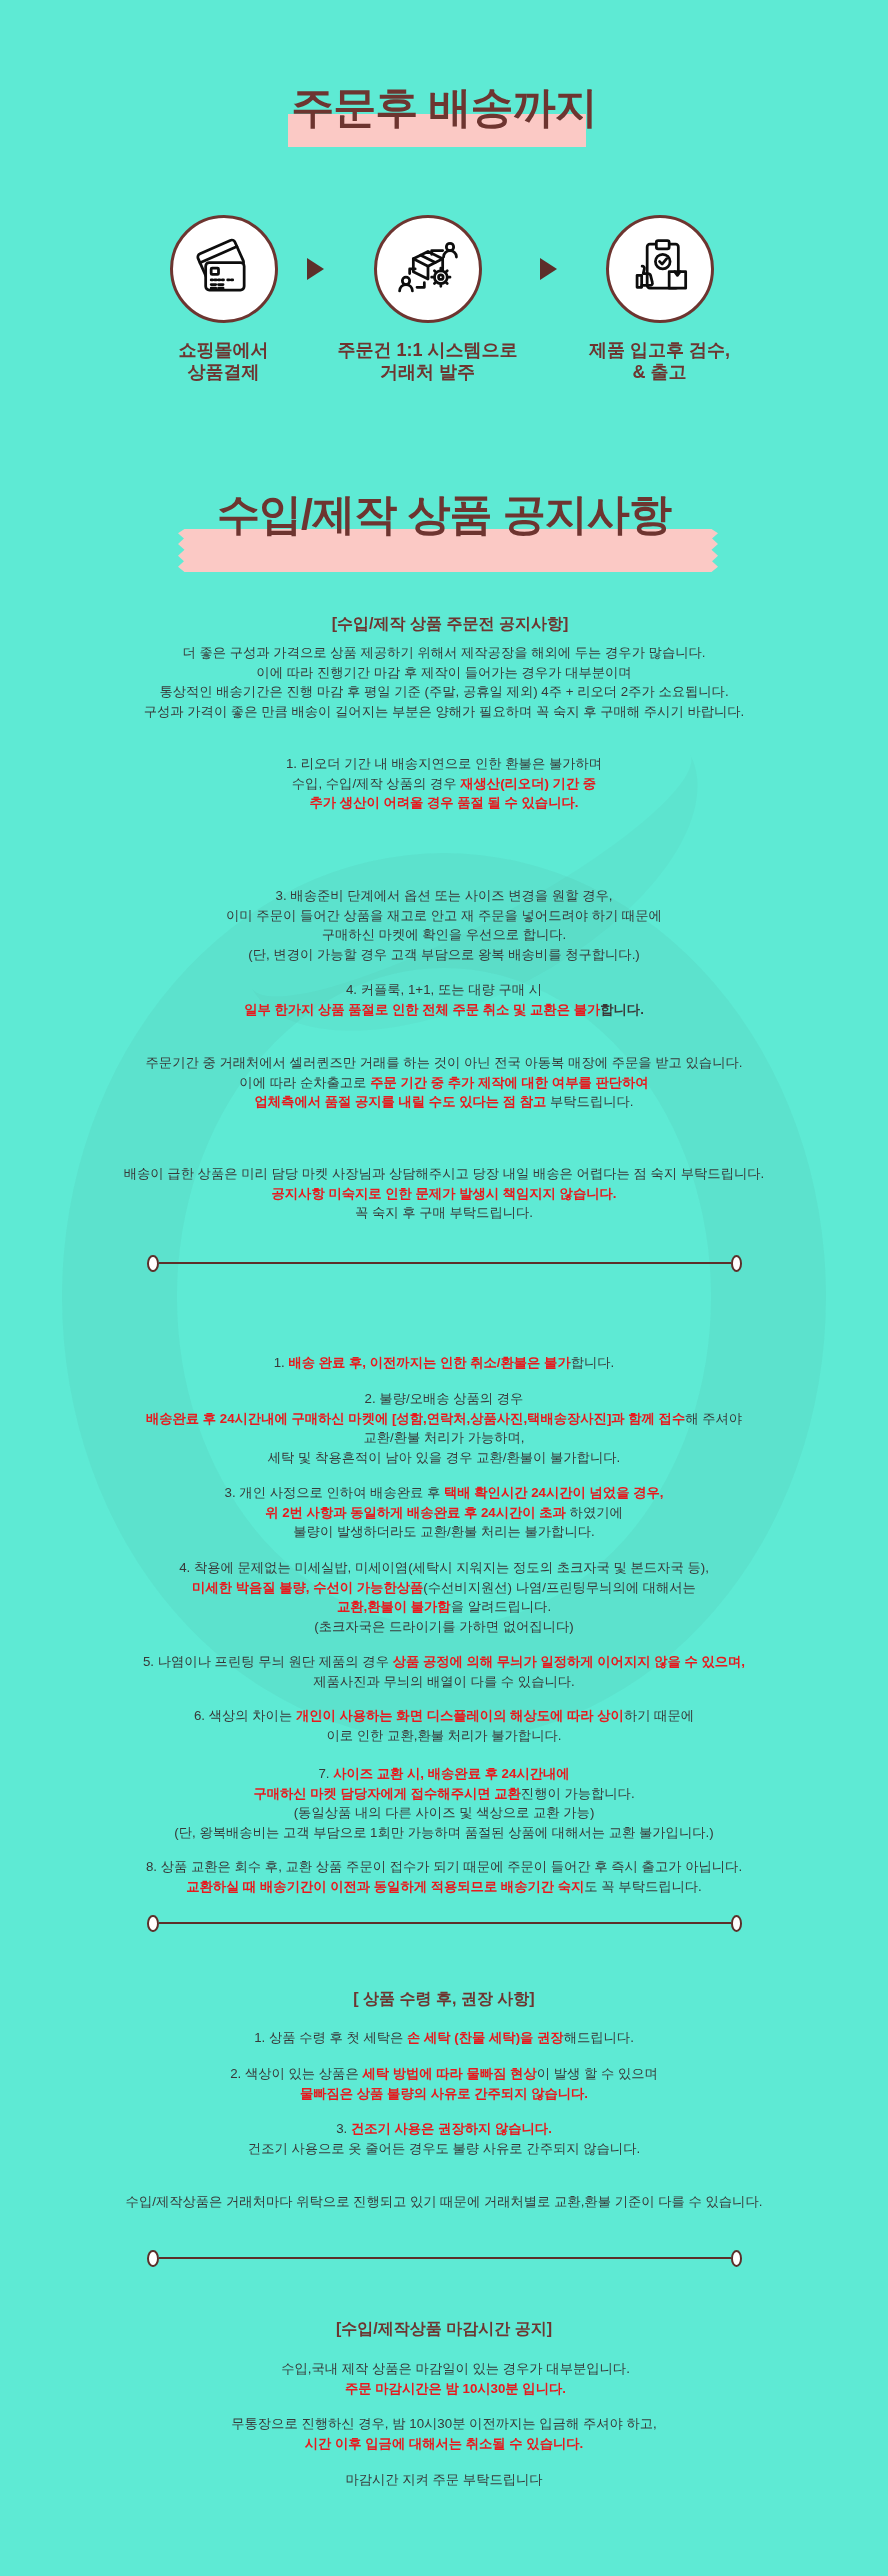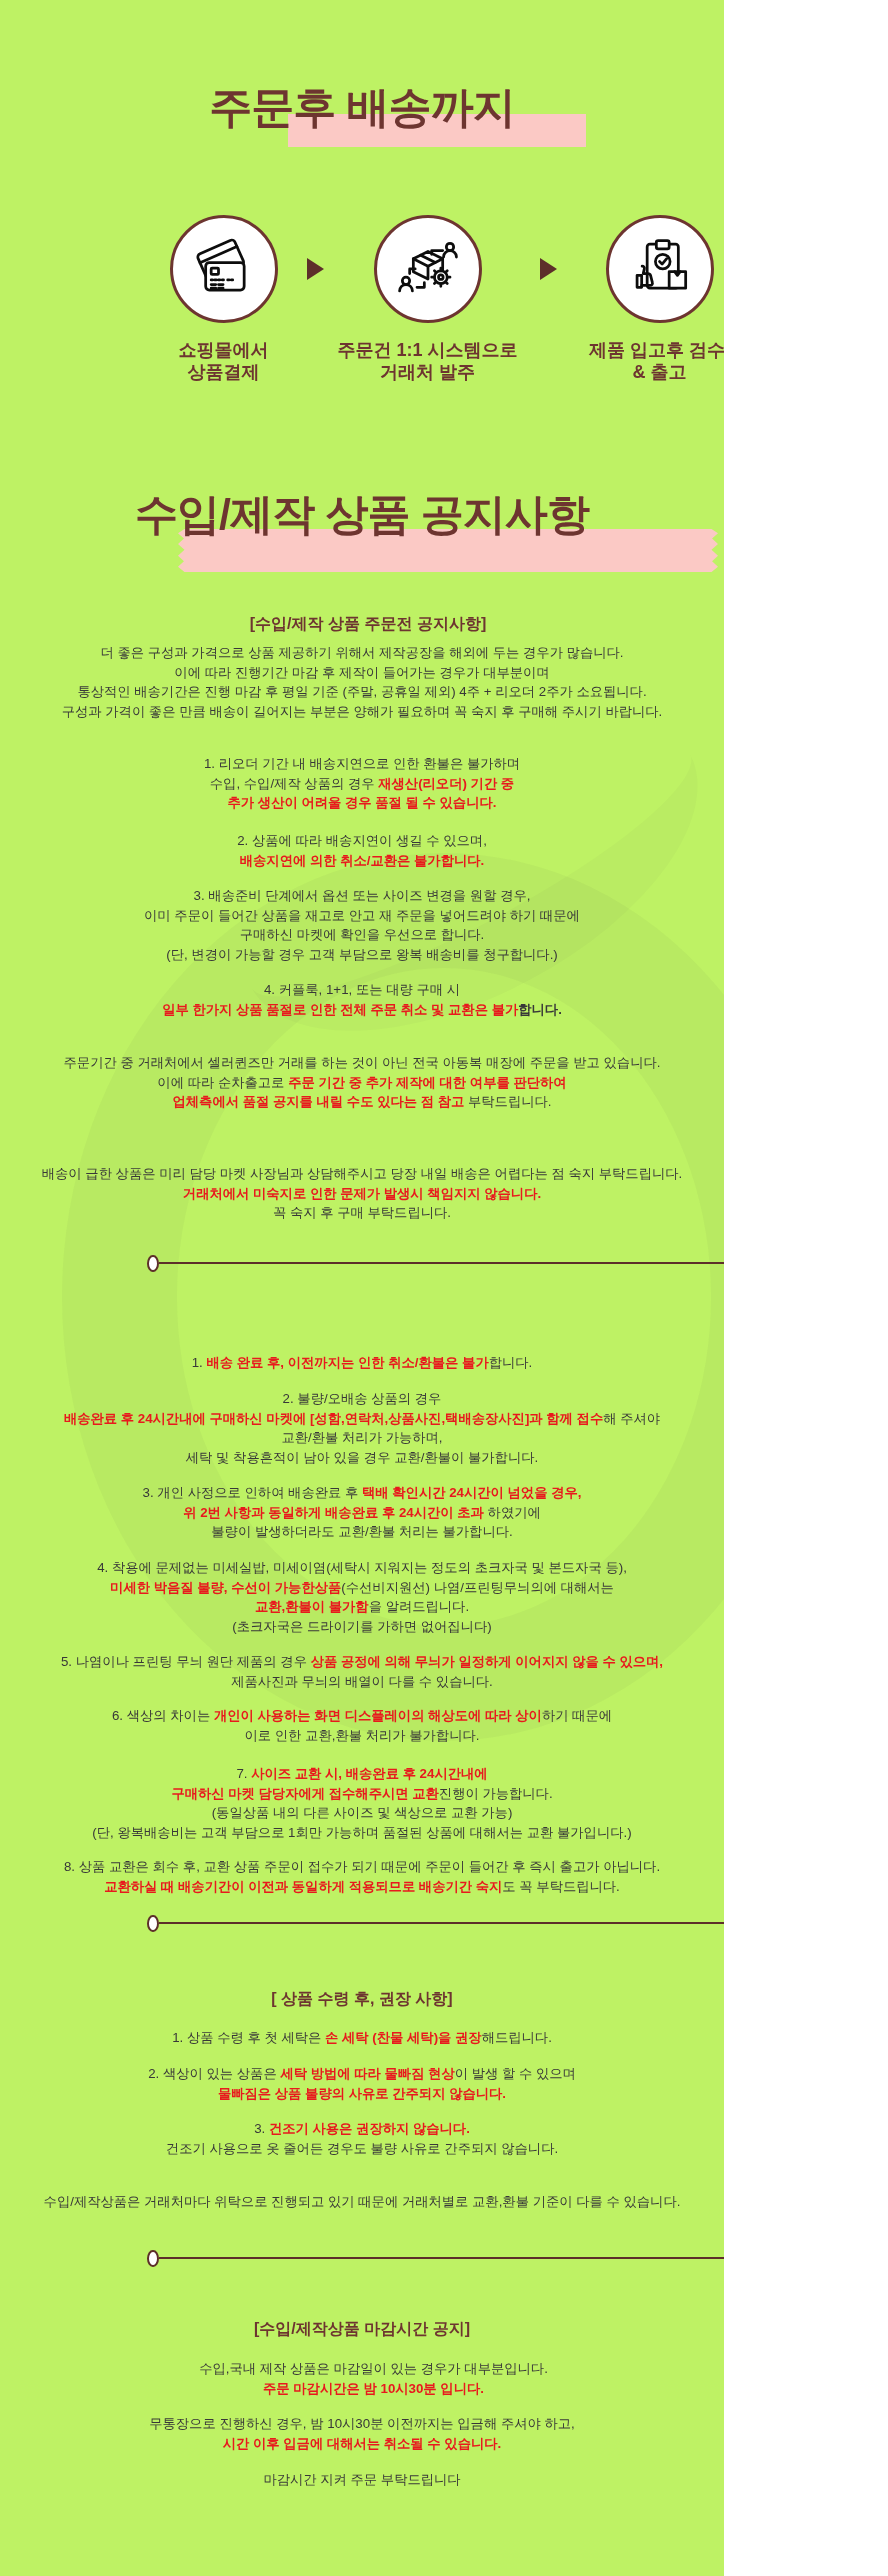--- a/index.html
+++ b/index.html
@@ -1,18 +1,18 @@
 <!DOCTYPE html>
 <html style="--brown: #6d3530; --red: #e8191d; --pink: #fbc9c5; --ink: #383838; --line: #5d2f2a;font-size:14px"><head>
 <meta charset="utf-8">
 <style>
   * { box-sizing: border-box; margin: 0; padding: 0; }
   html,body { background:#ffffff; }
   body { width:888px; height:2576px; font-family:"Liberation Sans","DejaVu Sans",sans-serif; }
-  .page { position:relative; width:724px; height:2576px; overflow:hidden; background:#bef264; }
+  .page { position:relative; width:888px; height:2576px; overflow:hidden; background:#5eead4; }
 
   
   .wm { position:absolute; z-index:0; pointer-events:none; }
   .wm1 { left:62px; top:853px; width:764px; height:888px; border-radius:50%;
          border:115px solid rgba(80,80,80,.045); }
   .wm2 { left:222px; top:746px; width:497px; height:249px; border-radius:50%;
          border-bottom:71px solid rgba(80,80,80,.035); transform:rotate(-28deg); }
 
   
   .title1-band { position:absolute; left:288px; top:114px; width:298px; height:33px;
@@ -149,42 +149,38 @@
         <div class="tline"><span class="seg-k">더 좋은 구성과 가격으로 상품 제공하기 위해서 제작공장을 해외에 두는 경우가 많습니다.</span></div>
         <div class="tline"><span class="seg-k">이에 따라 진행기간 마감 후 제작이 들어가는 경우가 대부분이며</span></div>
         <div class="tline"><span class="seg-k">통상적인 배송기간은 진행 마감 후 평일 기준 (주말, 공휴일 제외) 4주 + 리오더 2주가 소요됩니다.</span></div>
         <div class="tline"><span class="seg-k">구성과 가격이 좋은 만큼 배송이 길어지는 부분은 양해가 필요하며 꼭 숙지 후 구매해 주시기 바랍니다.</span></div>
       </div>
       <div class="para" style="top: 754px;">
         <div class="tline"><span class="seg-k">1. 리오더 기간 내 배송지연으로 인한 환불은 불가하며</span></div>
         <div class="tline"><span class="seg-k">수입, 수입/제작 상품의 경우 </span><span class="seg-r">재생산(리오더) 기간 중</span></div>
         <div class="tline"><span class="seg-r">추가 생산이 어려울 경우 품절 될 수 있습니다.</span></div>
       </div>
-      <div class="para" style="top: 831px;">
-        <div class="tline"><span class="seg-k">2. 상품에 따라 배송지연이 생길 수 있으며,</span></div>
-        <div class="tline"><span class="seg-r">배송지연에 의한 취소/교환은 불가합니다.</span></div>
-      </div>
       <div class="para" style="top: 886px;">
         <div class="tline"><span class="seg-k">3. 배송준비 단계에서 옵션 또는 사이즈 변경을 원할 경우,</span></div>
         <div class="tline"><span class="seg-k">이미 주문이 들어간 상품을 재고로 안고 재 주문을 넣어드려야 하기 때문에</span></div>
         <div class="tline"><span class="seg-k">구매하신 마켓에 확인을 우선으로 합니다.</span></div>
         <div class="tline"><span class="seg-k">(단, 변경이 가능할 경우 고객 부담으로 왕복 배송비를 청구합니다.)</span></div>
       </div>
       <div class="para" style="top: 980px;">
         <div class="tline"><span class="seg-k">4. 커플룩, 1+1, 또는 대량 구매 시</span></div>
         <div class="tline"><span class="seg-r">일부 한가지 상품 품절로 인한 전체 주문 취소 및 교환은 불가</span><span class="seg-b">합니다.</span></div>
       </div>
       <div class="para" style="top: 1053px;">
         <div class="tline"><span class="seg-k">주문기간 중 거래처에서 셀러퀸즈만 거래를 하는 것이 아닌 전국 아동복 매장에 주문을 받고 있습니다.</span></div>
         <div class="tline"><span class="seg-k">이에 따라 순차출고로 </span><span class="seg-r">주문 기간 중 추가 제작에 대한 여부를 판단하여</span></div>
         <div class="tline"><span class="seg-r">업체측에서 품절 공지를 내릴 수도 있다는 점 참고</span><span class="seg-k"> 부탁드립니다.</span></div>
       </div>
       <div class="para" style="top: 1164px;">
         <div class="tline"><span class="seg-k">배송이 급한 상품은 미리 담당 마켓 사장님과 상담해주시고 당장 내일 배송은 어렵다는 점 숙지 부탁드립니다.</span></div>
-        <div class="tline"><span class="seg-r">거래처에서 미숙지로 인한 문제가 발생시 책임지지 않습니다.</span></div>
+        <div class="tline"><span class="seg-r">공지사항 미숙지로 인한 문제가 발생시 책임지지 않습니다.</span></div>
         <div class="tline"><span class="seg-k">꼭 숙지 후 구매 부탁드립니다.</span></div>
       </div>
       <div class="divider" style="top: 1254px;">
         <span class="ring"></span>
         <span class="bar"></span>
         <span class="ring"></span>
       </div>
       <div class="para" style="top: 1353px;">
         <div class="tline"><span class="seg-k">1. </span><span class="seg-r">배송 완료 후, 이전까지는 인한 취소/환불은 불가</span><span class="seg-k">합니다.</span></div>
       </div>

